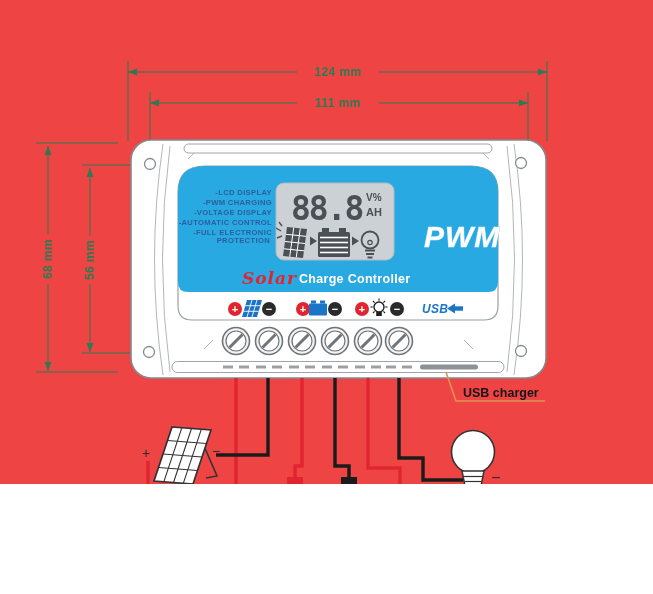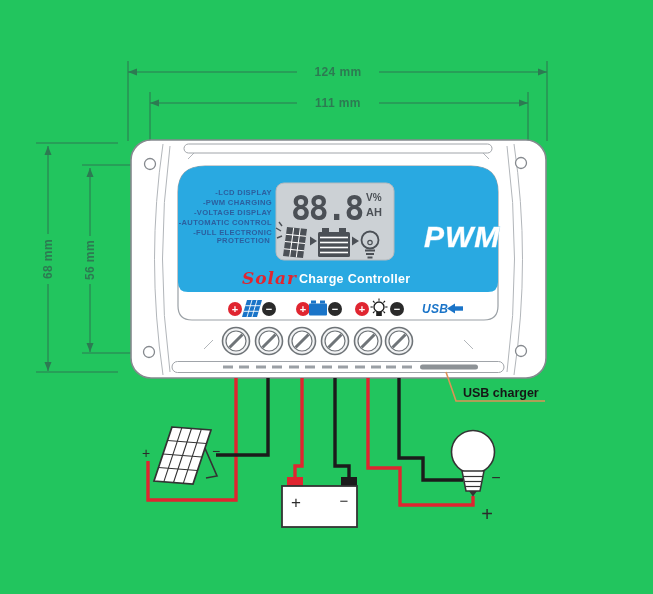--- a/index.html
+++ b/index.html
@@ -1,16 +1,16 @@
 <!DOCTYPE html>
 <html><head>
 <meta charset="utf-8">
 <style>
   html,body{margin:0;padding:0;background:#ffffff;}
-  .stage{width:653px;height:594px;position:relative;background:#22c55e;overflow:hidden;}
+  .stage{width:653px;height:484px;position:relative;background:#ef4444;overflow:hidden;}
   svg{display:block;}
   text{font-family:"Liberation Sans",sans-serif;}
   .dim-label{font-size:12px;font-weight:600;letter-spacing:.4px;fill:#2d7a52;}
   .feature{font-size:7.6px;font-weight:bold;letter-spacing:.35px;fill:#2b5f9f;}
   .lcd-digits{font-family:"DejaVu Sans Mono",monospace;font-weight:bold;font-size:33px;letter-spacing:-2px;fill:#4b5056;}
   .lcd-unit{font-weight:bold;fill:#4b5056;}
   .pwm{font-size:30px;font-weight:bold;font-style:italic;fill:#ffffff;letter-spacing:1px;paint-order:stroke;stroke:#8fd3f2;stroke-width:.8px;}
   .brand-script{font-family:"DejaVu Serif",serif;font-style:italic;font-weight:bold;font-size:17px;fill:#e02530;letter-spacing:1px;}
   .brand-text{font-size:12.5px;font-weight:bold;fill:#ffffff;letter-spacing:.3px;}
   .usb-logo{font-size:12px;font-weight:bold;font-style:italic;fill:#1a74c8;letter-spacing:.3px;}

